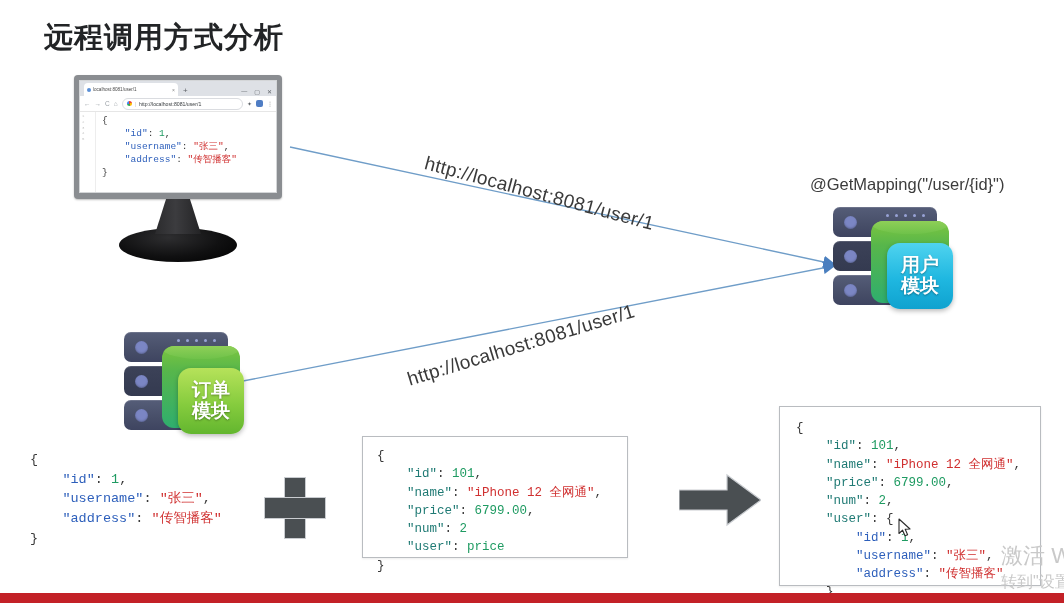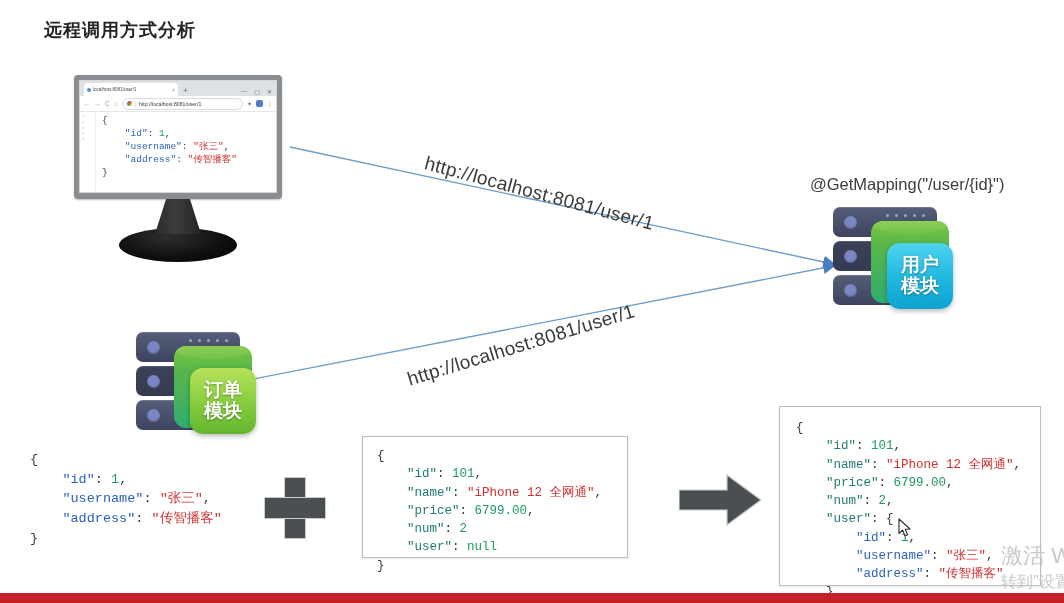--- a/index.html
+++ b/index.html
@@ -10,21 +10,21 @@
     width: 1064px; height: 603px;
     position: relative; overflow: hidden;
     font-family: "Liberation Sans", "DejaVu Sans", sans-serif;
     color: #262626;
   }
   #stage { position: absolute; inset: 0; }
 
   
   .page-title {
     position: absolute; left: 44px; top: 18px;
-    font-size: 18px; font-weight: bold; letter-spacing: 1px;
+    font-size: 29px; font-weight: bold; letter-spacing: 1px;
     color: #222426;
   }
 
   
   .watermark-top {
     position: absolute; left: 505px; top: 45px;
     font-size: 13px; color: #e2e2e2; letter-spacing: .5px;
     white-space: nowrap;
   }
   .activate-wm {
@@ -341,21 +341,21 @@
       <div class="cyl cyl-green">
         <span class="cyl-top"></span>
       </div>
       <div class="badge badge-cyan">
         <span>用户</span>
         <span>模块</span>
       </div>
     </div>
   </div>
 
-  <div class="server" style="left:136px; top:332px;">
+  <div class="server" style="left:124px; top:332px;">
     <div class="rack">
       <div class="rack-unit">
         <span class="rack-led"></span>
         <span class="rack-dots">
           <i></i>
             <i></i>
             <i></i>
             <i></i>
             <i></i>
             <i></i>
@@ -389,21 +389,21 @@
     <span class="k">"address"</span><span class="p">: </span><span class="s">"传智播客"</span>
 <span class="p">}</span></div>
 
   <div class="plus"></div>
 
   <div class="json-box json-mid code"><span class="p">{</span>
     <span class="kt">"id"</span><span class="p">: </span><span class="n">101</span><span class="p">,</span>
     <span class="kt">"name"</span><span class="p">: </span><span class="s">"iPhone 12 全网通"</span><span class="p">,</span>
     <span class="kt">"price"</span><span class="p">: </span><span class="n">6799.00</span><span class="p">,</span>
     <span class="kt">"num"</span><span class="p">: </span><span class="n">2</span>
-    <span class="kt">"user"</span><span class="p">: </span><span class="n">null</span>
+    <span class="kt">"user"</span><span class="p">: </span><span class="n">price</span>
 <span class="p">}</span></div>
 
   <svg class="big-arrow" viewBox="0 0 82 54">
     <path d="M0,17 L48,17 L48,2 L82,27 L48,52 L48,37 L0,37 Z" fill="#4a4f52" stroke="#c9ccd0" stroke-width="1.2"></path>
   </svg>
 
   <div class="json-box json-right code"><span class="p">{</span>
     <span class="kt">"id"</span><span class="p">: </span><span class="n">101</span><span class="p">,</span>
     <span class="kt">"name"</span><span class="p">: </span><span class="s">"iPhone 12 全网通"</span><span class="p">,</span>
     <span class="kt">"price"</span><span class="p">: </span><span class="n">6799.00</span><span class="p">,</span>

